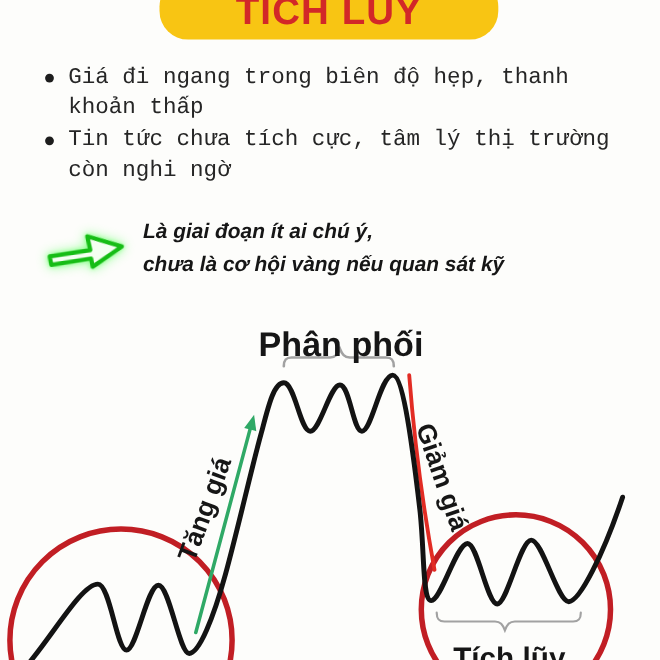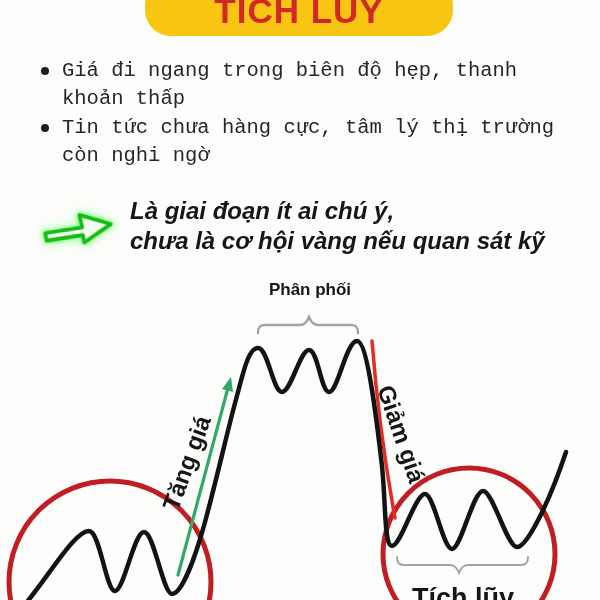--- a/index.html
+++ b/index.html
@@ -57,37 +57,37 @@
     position: absolute;
     left: 38px; top: 200px;
     width: 78px; height: 54px;
     transform: rotate(-5deg);
     filter: drop-shadow(0 0 2px #8cff8c) drop-shadow(0 0 5px #9dff9d);
   }
   .callout-text {
     position: absolute;
     left: 130px; top: 196px;
     width: 440px;
-    font-size: 24px;
+    font-size: 19px;
     font-weight: bold;
     font-style: italic;
     line-height: 30px;
     color: #161616;
   }
 
   
   .chart-svg { position: absolute; left: 0; top: 0; width: 600px; height: 600px; }
 
   .chart-label {
     position: absolute;
     font-weight: 800;
     color: #161616;
     text-align: center;
   }
-  .lbl-distribution { left: 205px; top: 280px; width: 210px; font-size: 17px; }
+  .lbl-distribution { left: 205px; top: 296px; width: 210px; font-size: 31px; }
   .lbl-rise {
     left: 117px; top: 448px; width: 140px; height: 30px;
     line-height: 30px; font-size: 24px;
     transform: rotate(-70deg);
   }
   .lbl-fall {
     left: 331px; top: 419px; width: 140px; height: 30px;
     line-height: 30px; font-size: 24px;
     transform: rotate(71deg);
   }
@@ -102,21 +102,21 @@
     <span>TÍCH LŨY</span>
   </div>
 
   <ul class="bullets">
     <li>
       <span class="dot"></span>
       <span class="btxt">Giá đi ngang trong biên độ hẹp, thanh khoản thấp</span>
     </li>
     <li>
       <span class="dot"></span>
-      <span class="btxt">Tin tức chưa hàng cực, tâm lý thị trường còn nghi ngờ</span>
+      <span class="btxt">Tin tức chưa tích cực, tâm lý thị trường còn nghi ngờ</span>
     </li>
   </ul>
 
   <svg class="callout-arrow" viewBox="0 0 92 56">
     <path d="M 8 32 L 52 29 L 50 14 L 86 28 L 53 47 L 52 38 L 9 41 Z" fill="#f4fff2" stroke="#16bd16" stroke-width="4.5" stroke-linejoin="round"></path>
   </svg>
   <div class="callout-text">
     <div>Là giai đoạn ít ai chú ý,</div>
     <div>chưa là cơ hội vàng nếu quan sát kỹ</div>
   </div>

